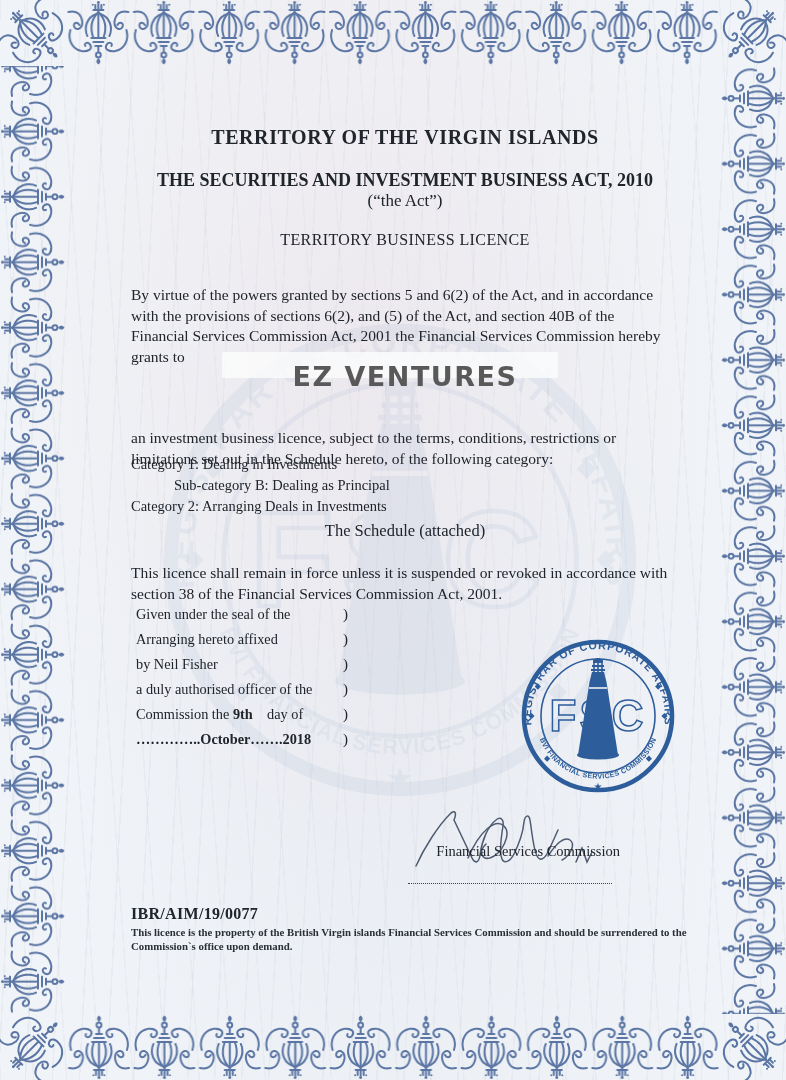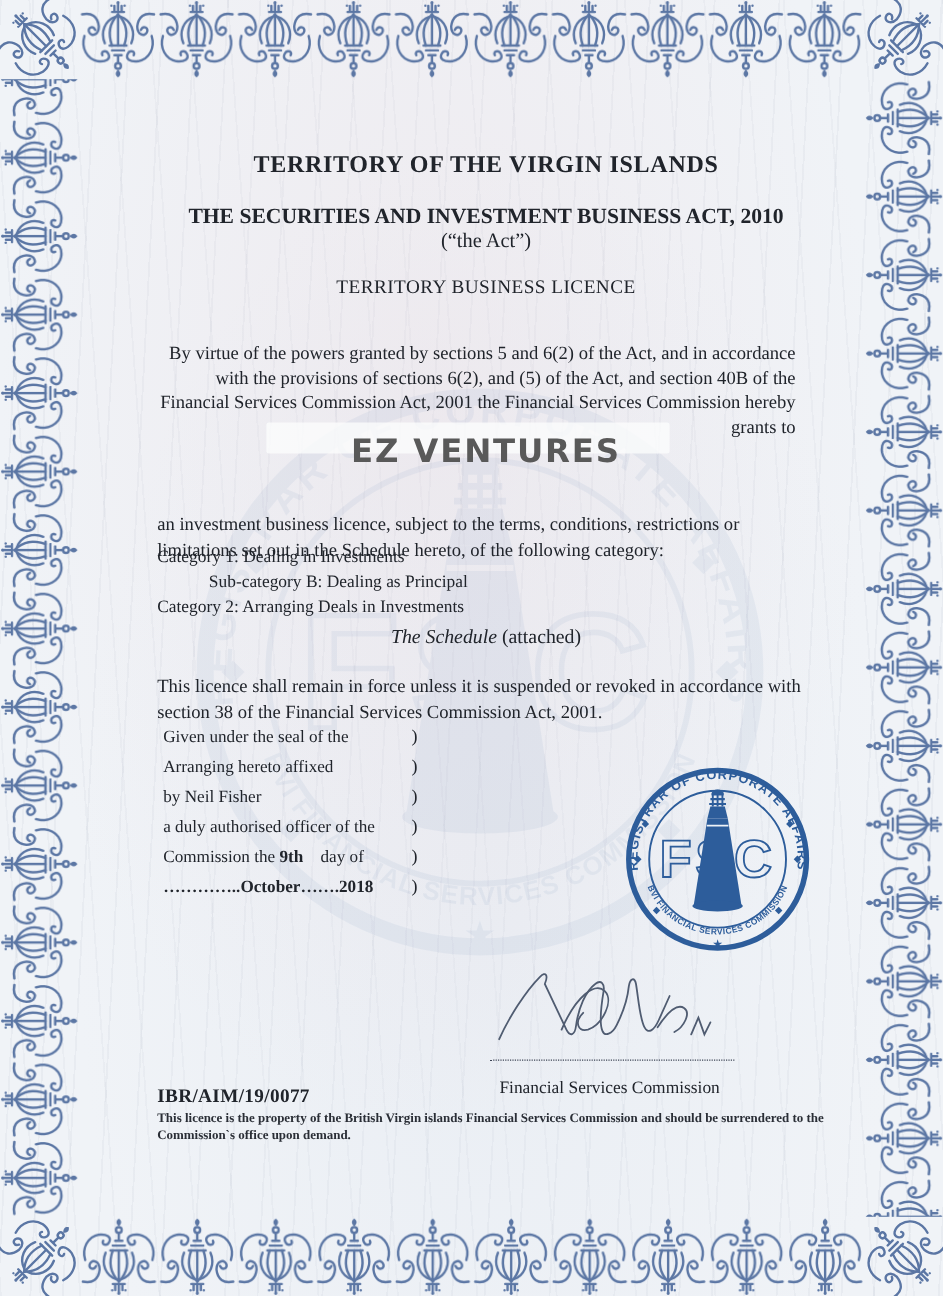--- a/index.html
+++ b/index.html
@@ -23,38 +23,38 @@
   .borderlayer{position:absolute;left:0;top:0;z-index:3;pointer-events:none;}
   .watermark{position:absolute;left:152px;top:300px;z-index:0;opacity:0.055;}
   .content{position:absolute;inset:0;z-index:2;}
 
   .territory{top:126px;font-size:20px;font-weight:bold;letter-spacing:.6px;}
   .act-title{top:170px;font-size:18px;font-weight:bold;}
   .act-sub{top:191px;font-size:17px;font-weight:normal;}
   .lic-title{top:231px;font-size:16px;letter-spacing:.4px;}
   .lic-sections{top:251px;font-size:13.5px;}
   .para{left:131px;width:532px;font-size:15.5px;line-height:20.5px;text-align:left;}
-  .p1{top:285px;text-align:right;}
+  .p1{top:285px;}
   .redact{left:222px;top:352px;width:336px;height:26px;background:#fbfcfd;opacity:.8;border-radius:2px;}
   .licensee{top:361px;font-size:27px;font-weight:bold;font-family:"DejaVu Sans","Liberation Sans",sans-serif;color:#595959;letter-spacing:1.5px;}
   .p2{top:428px;}
   .cats{left:131px;top:454px;font-size:14.5px;line-height:21px;}
   .cat-indent{margin-left:43px;}
   .schedule{top:521px;font-size:16.5px;}
-  .schedule .it{font-style:italic;}
+  .schedule .it{}
   .p3{top:563px;width:545px;}
   .attest{left:136px;top:606px;font-size:14.3px;}
   .attest-row{display:flex;width:212px;justify-content:space-between;height:25px;align-items:flex-start;}
   .attest-label{white-space:pre;}
   .attest-bold{font-weight:bold;white-space:pre;}
   .bracket{font-size:15px;}
   .seal-wrap{left:518px;top:632px;width:160px;height:168px;}
   .sig-wrap{left:398px;top:800px;width:220px;height:88px;}
   .sig-line{position:absolute;left:10px;right:6px;bottom:4px;border-bottom:1.6px dotted #3c4454;}
-  .sig-label{left:396px;top:899px;width:224px;text-align:center;font-size:14.5px;}
+  .sig-label{left:396px;top:843px;width:224px;text-align:right;font-size:14.5px;}
   .lic-number{left:131px;top:905px;font-size:16px;font-weight:bold;letter-spacing:.3px;}
   .fineprint{left:131px;top:926px;width:580px;font-size:10.8px;line-height:13.8px;font-weight:bold;color:#2a2e36;}
 </style>
 </head>
 <body>
 
 <div class="page">
 
   <svg class="watermark" width="496" height="520" viewBox="0 0 160 168" aria-hidden="true">
     <use href="#sealg"></use>

